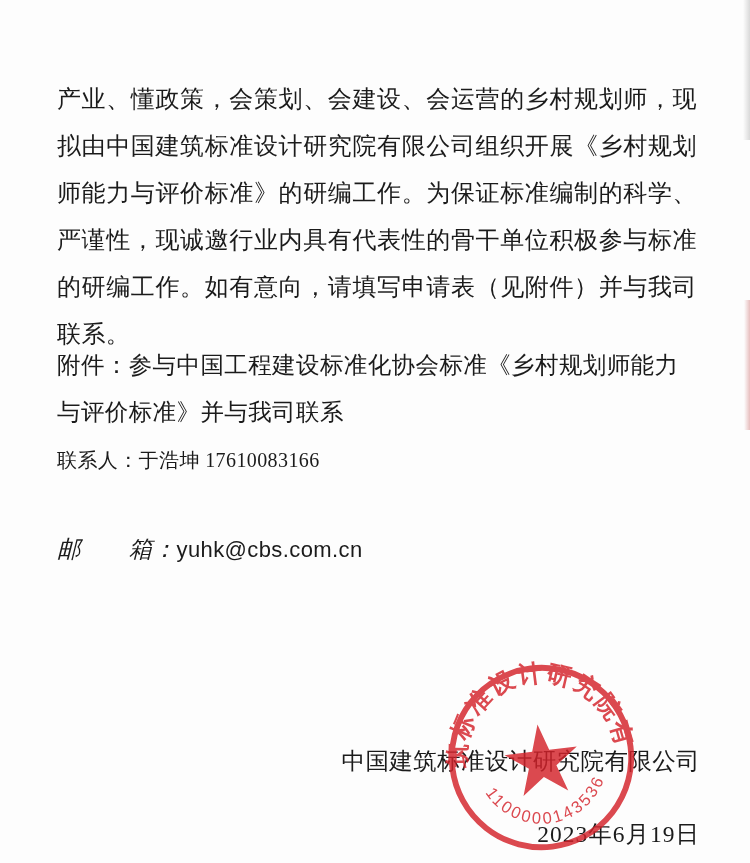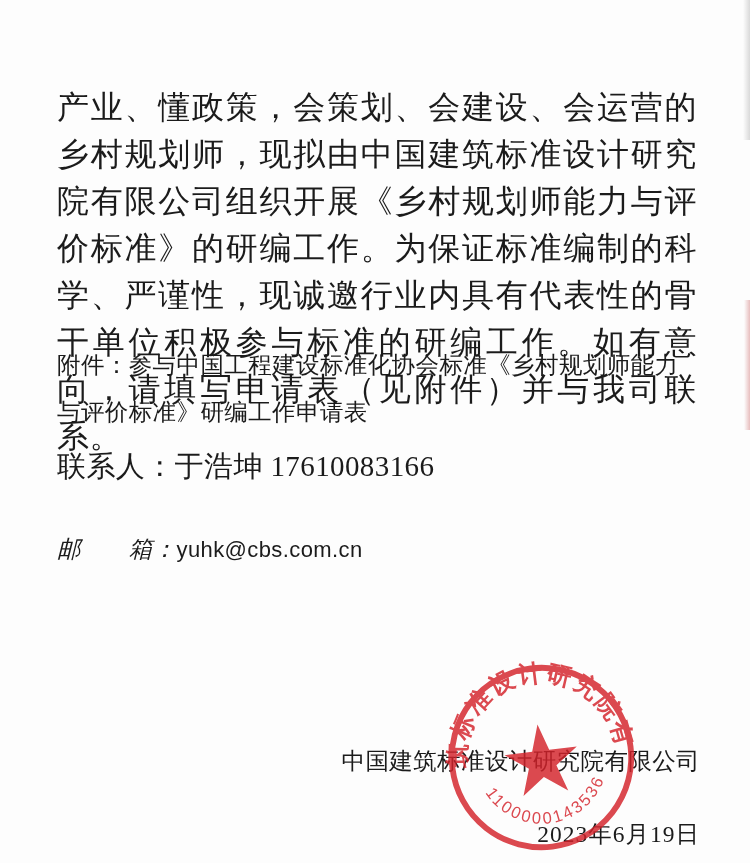--- a/index.html
+++ b/index.html
@@ -38,42 +38,42 @@
     width: 6px;
     height: 130px;
     background: linear-gradient(to left, #e7bdbd, #fdfdfd);
   }
 
   .body-text {
     position: absolute;
     left: 57px;
     top: 52px;
     width: 640px;
-    font-size: 32px;
+    font-size: 24px;
     line-height: 47px;
     letter-spacing: 0.4px;
     text-align: justify;
     text-justify: inter-ideograph;
   }
 
   .attachment-block {
     position: absolute;
     left: 57px;
     top: 318px;
     width: 640px;
     font-size: 23.5px;
     line-height: 47px;
     letter-spacing: 0.4px;
   }
 
   .contact-line {
     position: absolute;
     left: 57px;
     top: 447px;
-    font-size: 29px;
+    font-size: 20px;
     letter-spacing: 0.4px;
   }
 
   .email-line {
     position: absolute;
     left: 57px;
     top: 533px;
     font-size: 23.5px;
     letter-spacing: 0.4px;
   }
@@ -127,21 +127,21 @@
 </head>
 <body>
 
 <div class="page">
 
   <div class="paper-edge-top"></div>
   <div class="paper-edge-mid"></div>
 
   <p class="body-text">产业、懂政策，会策划、会建设、会运营的乡村规划师，现拟由中国建筑标准设计研究院有限公司组织开展《乡村规划师能力与评价标准》的研编工作。为保证标准编制的科学、严谨性，现诚邀行业内具有代表性的骨干单位积极参与标准的研编工作。如有意向，请填写申请表（见附件）并与我司联系。</p>
 
-  <p class="attachment-block">附件：参与中国工程建设标准化协会标准《乡村规划师能力与评价标准》研编工作申请表</p>
+  <p class="attachment-block">附件：参与中国工程建设标准化协会标准《乡村规划师能力与评价标准》并与我司联系</p>
 
   <div class="contact-line">联系人：于浩坤 17610083166</div>
 
   <div class="email-line">
     <span class="label-spaced">邮　　箱：</span><span class="email-value">yuhk@cbs.com.cn</span>
   </div>
 
   <div class="signature">中国建筑标准设计研究院有限公司</div>
 
   <div class="date-line">2023年6月19日</div>

